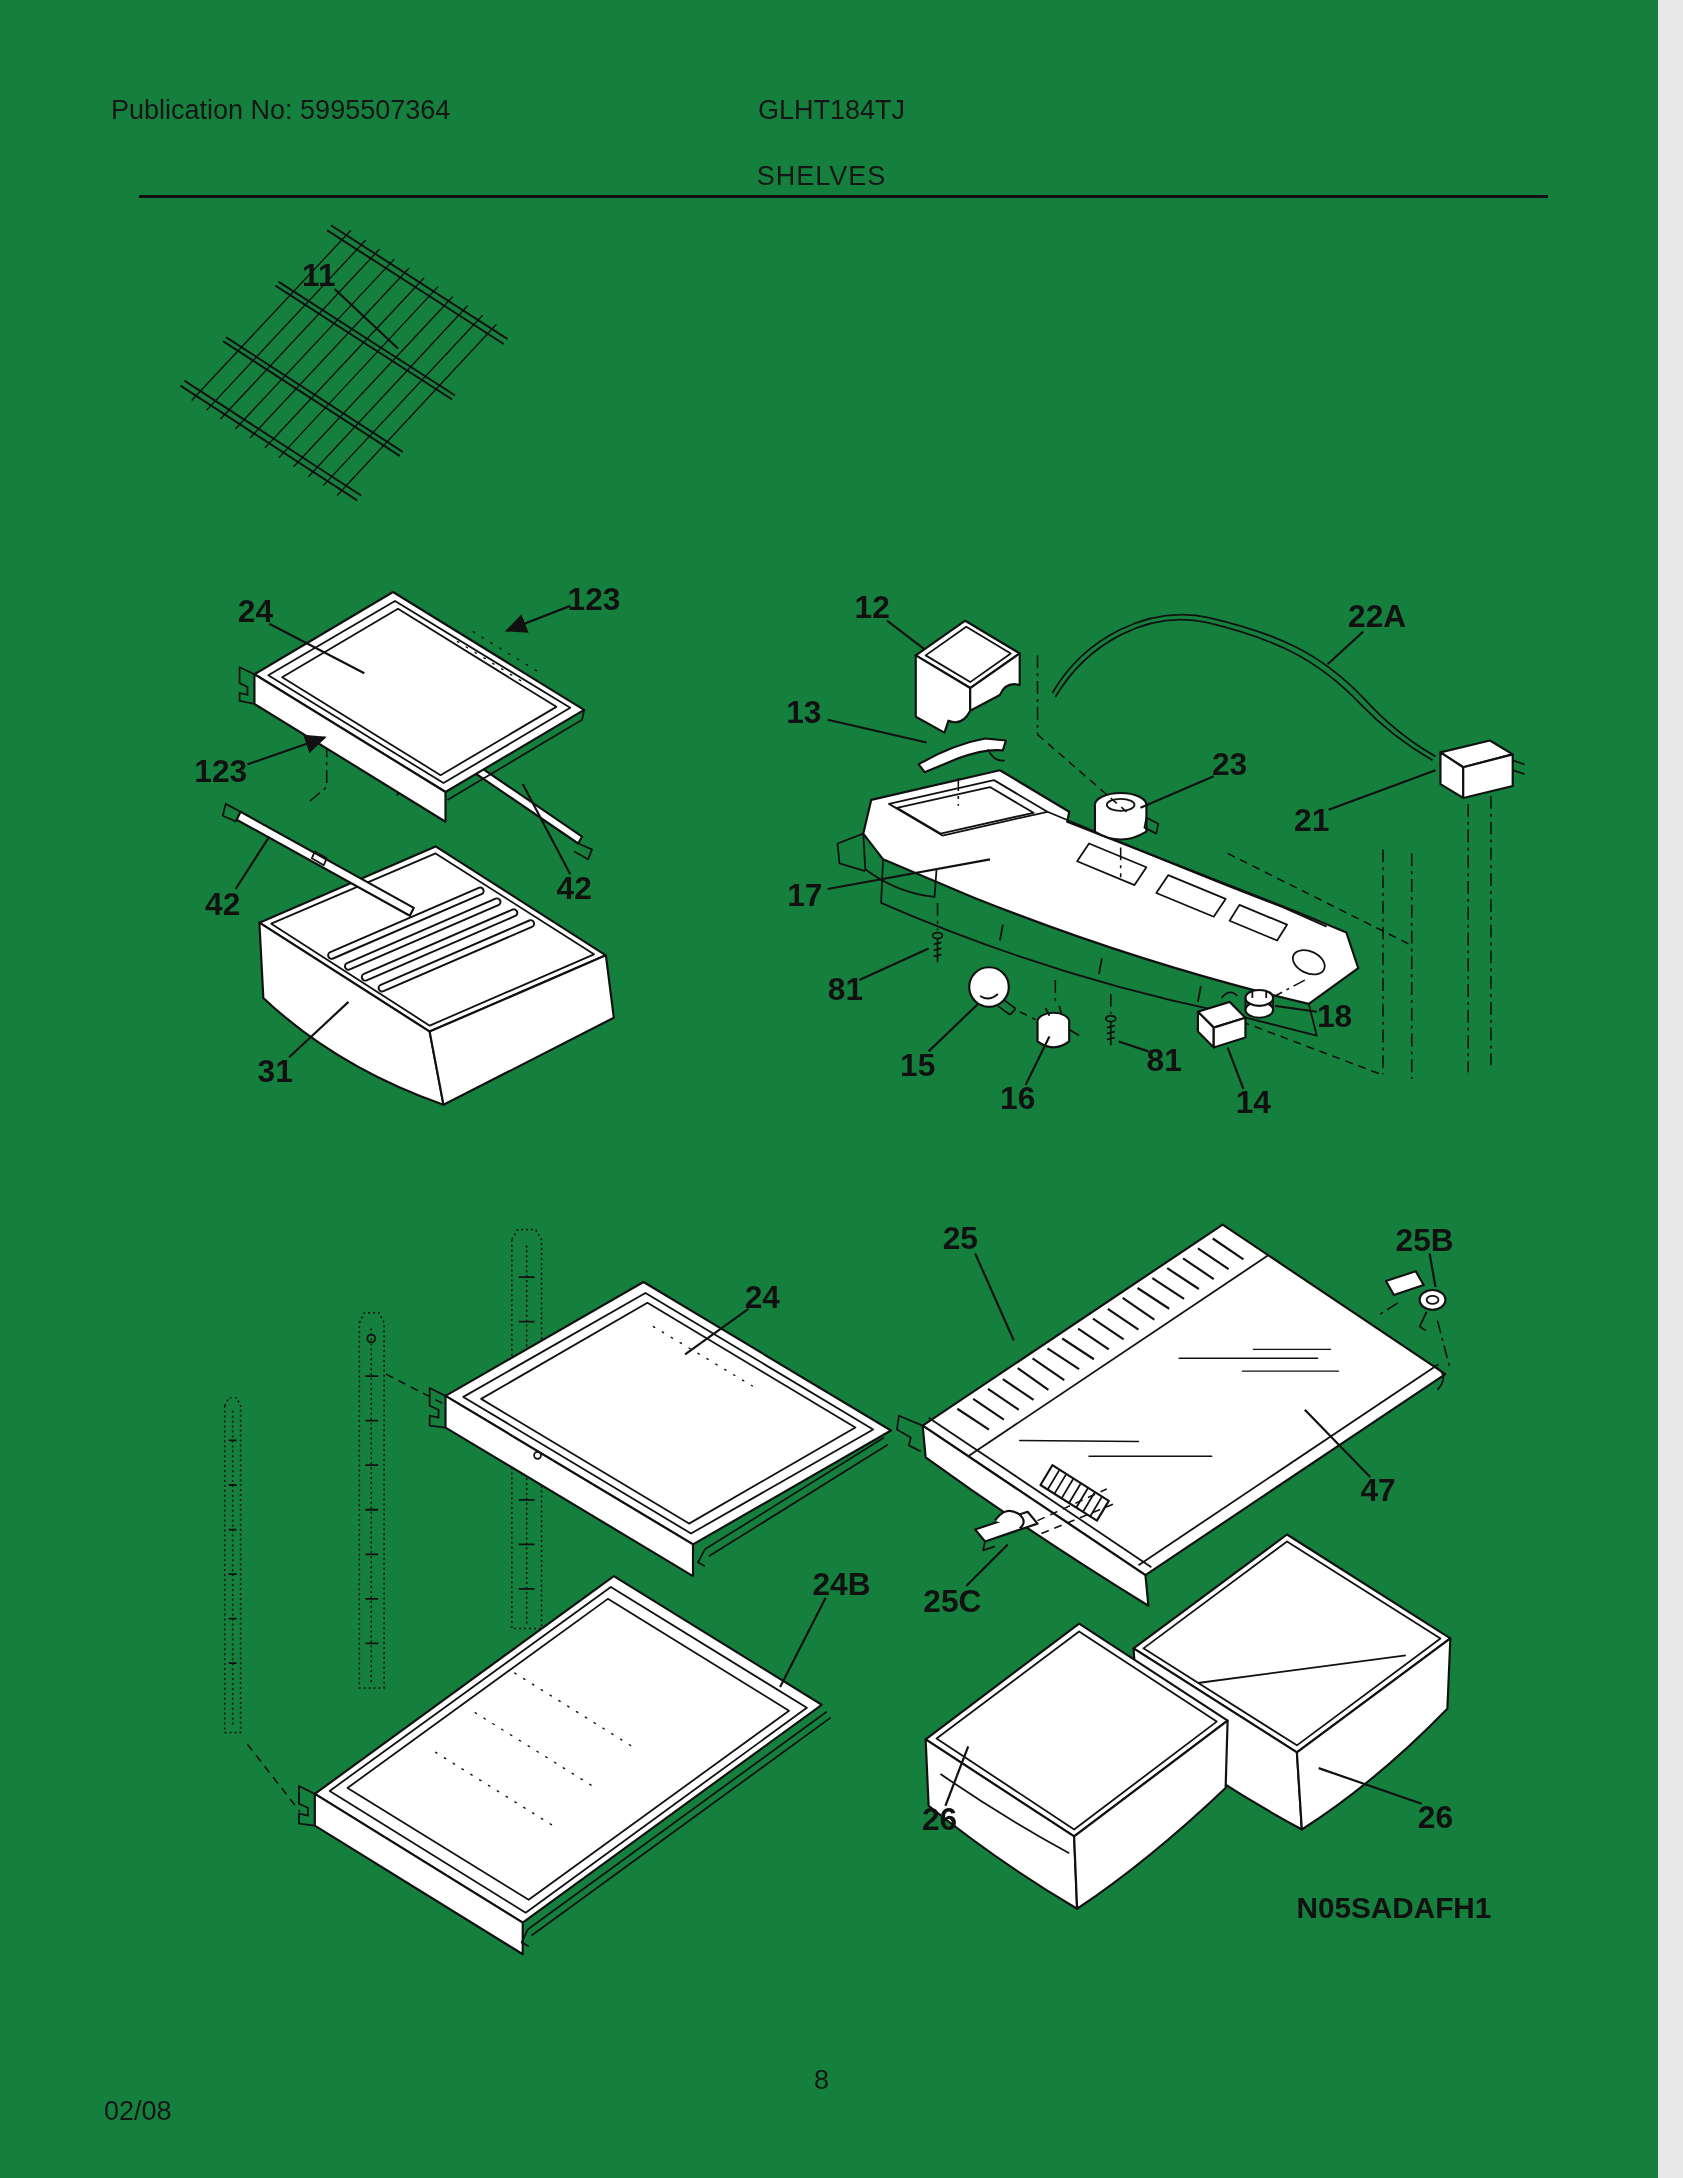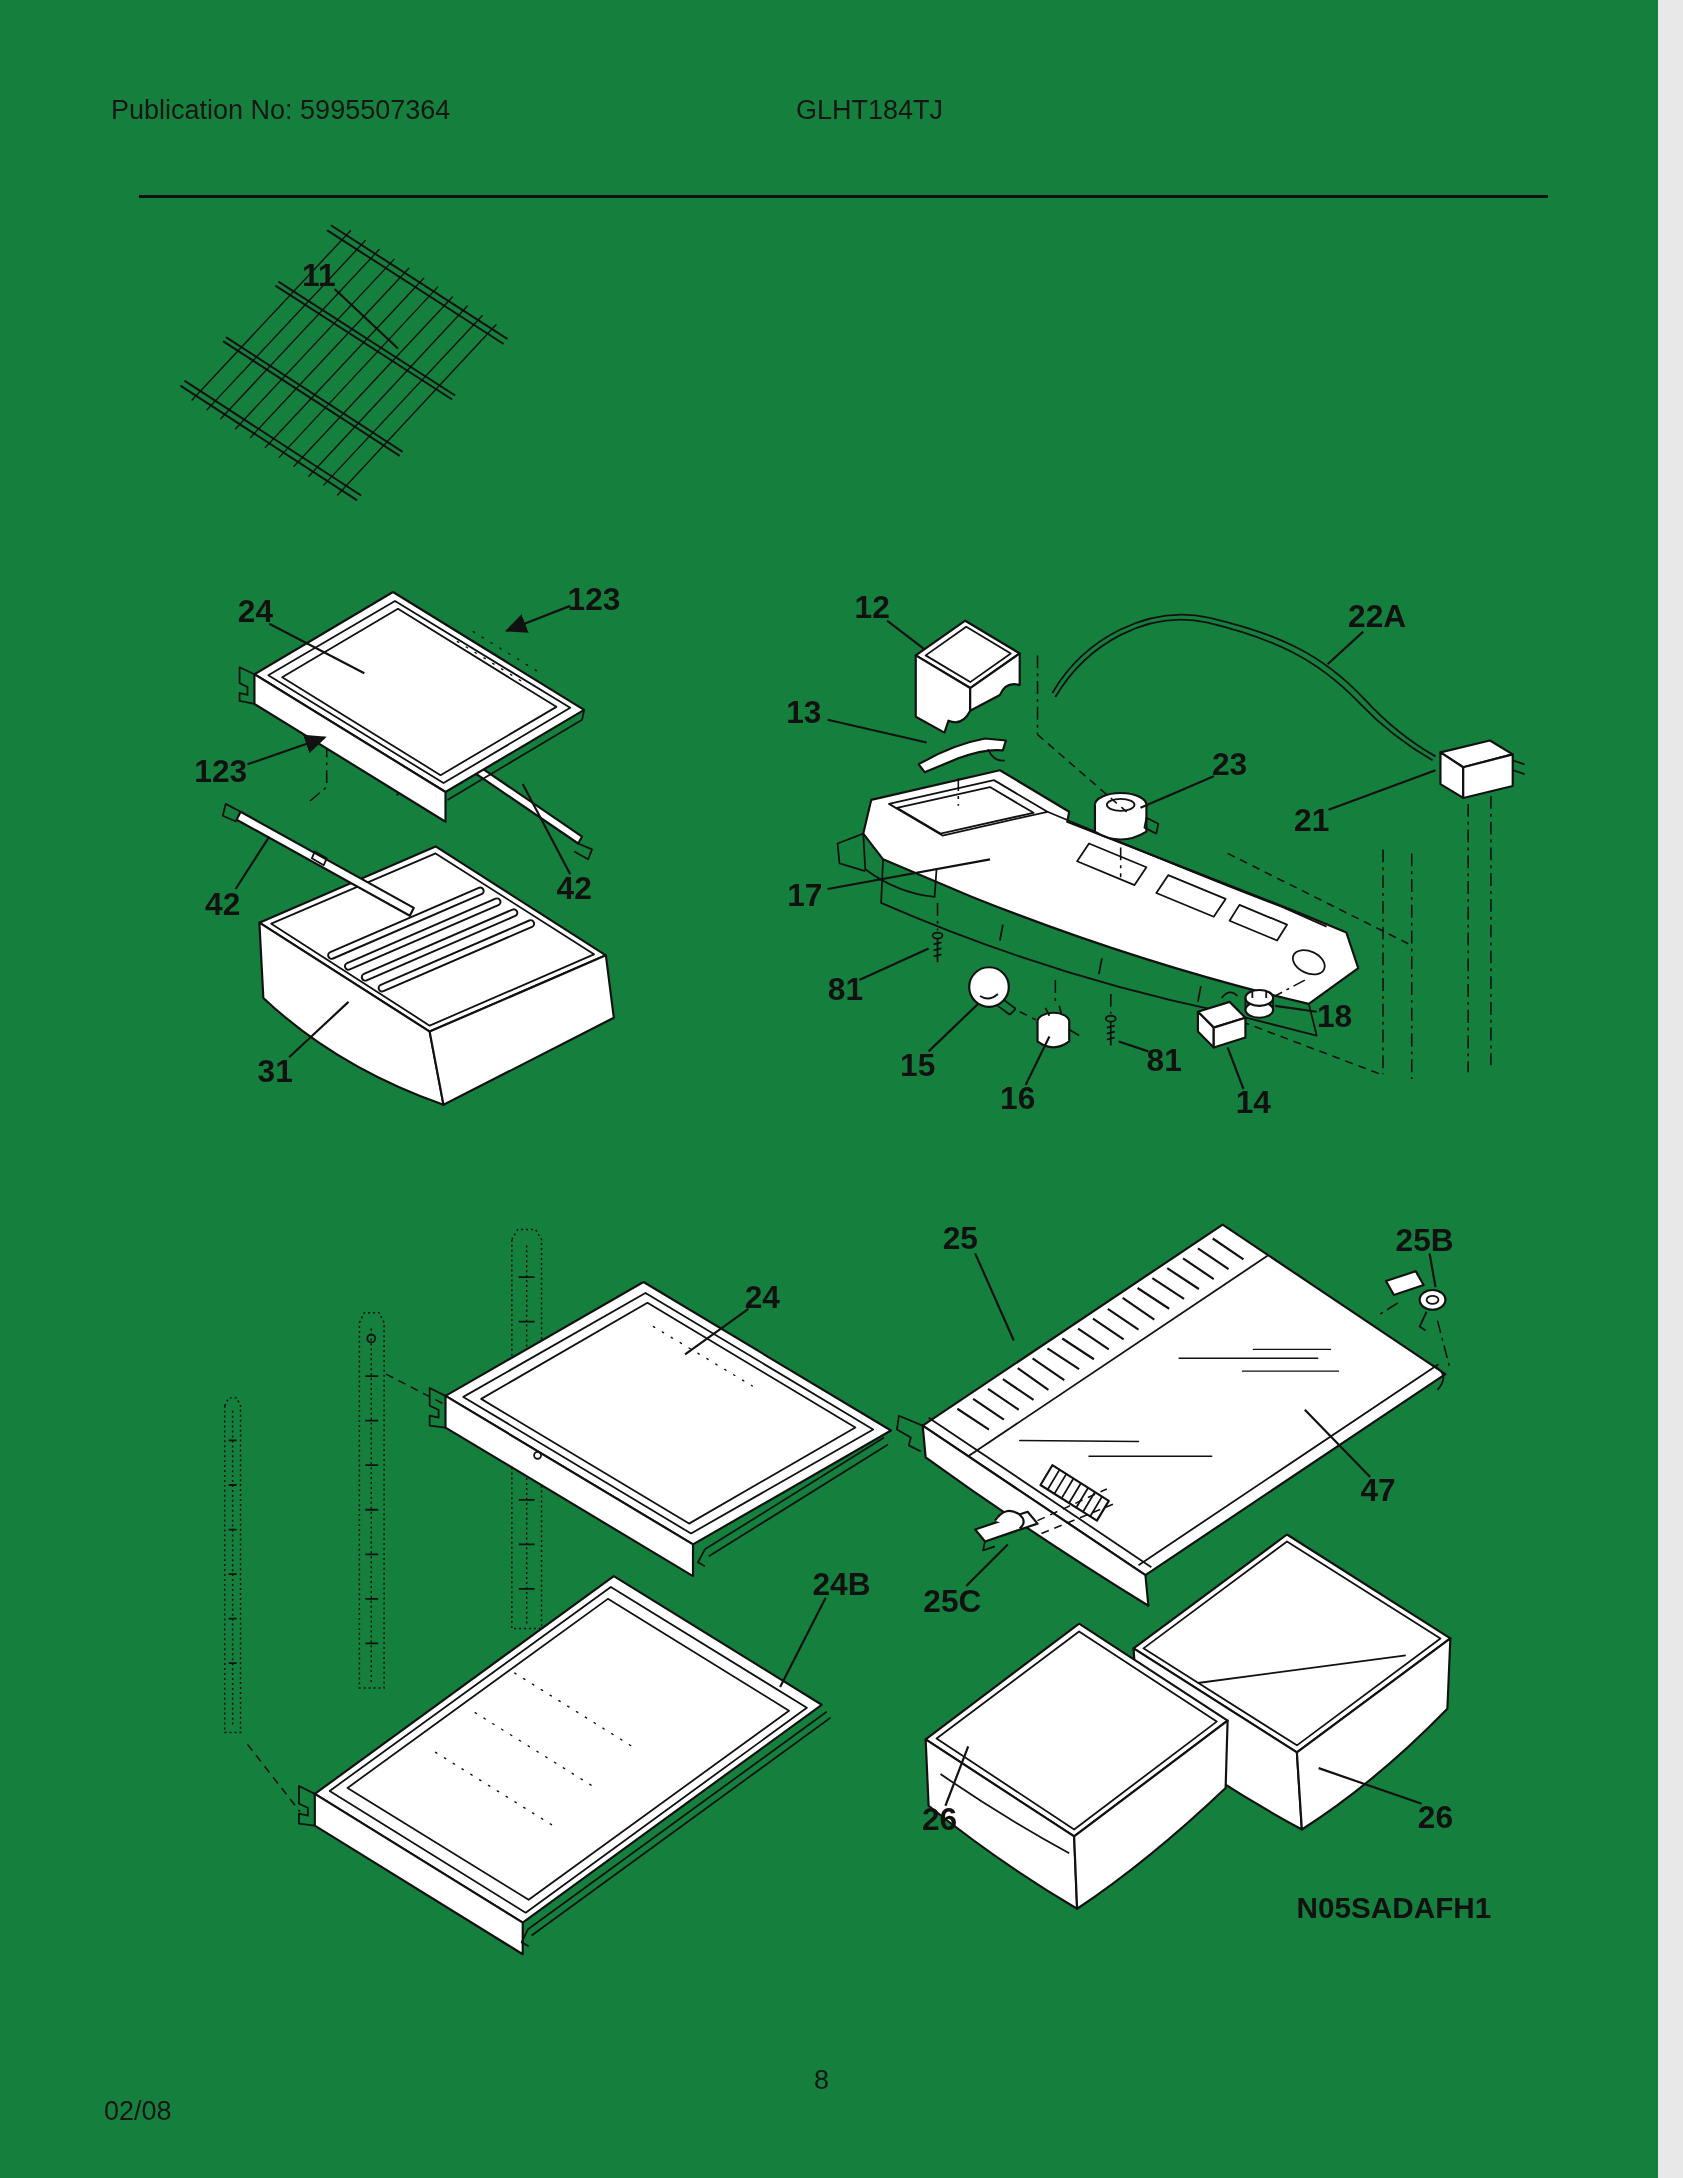--- a/index.html
+++ b/index.html
@@ -24,21 +24,24 @@
   .code{font-family:"Liberation Sans",sans-serif;font-weight:bold;font-size:30px;fill:#111;text-anchor:middle;}
   .wh{stroke:#fff;stroke-width:5;fill:none;stroke-linecap:round;}
   .bk9{stroke:#111;stroke-width:9;fill:none;stroke-linecap:round;}
 </style>
 </head>
 <body>
 
 <div class="page">
 
   <div class="hdr" style="left:111px;top:95px;">Publication No: 5995507364</div>
-  <div class="hdr" style="left:796px;top:95px;">GLHT184TJ</div>
+  <div class="hdr" style="left:758px;top:95px;">GLHT184TJ</div>
+  <div class="title-wrap">
+    <span class="title">SHELVES</span>
+  </div>
   <div class="rule"></div>
 
   <svg width="1683" height="2178" viewBox="0 0 1700 2200">
     <defs>
       <marker id="arr" markerWidth="11" markerHeight="9" refX="9" refY="4.5" orient="auto">
         <path d="M0,0 L10,4.5 L0,9 Z" fill="#111"></path>
       </marker>
     </defs>
 
     <g>

